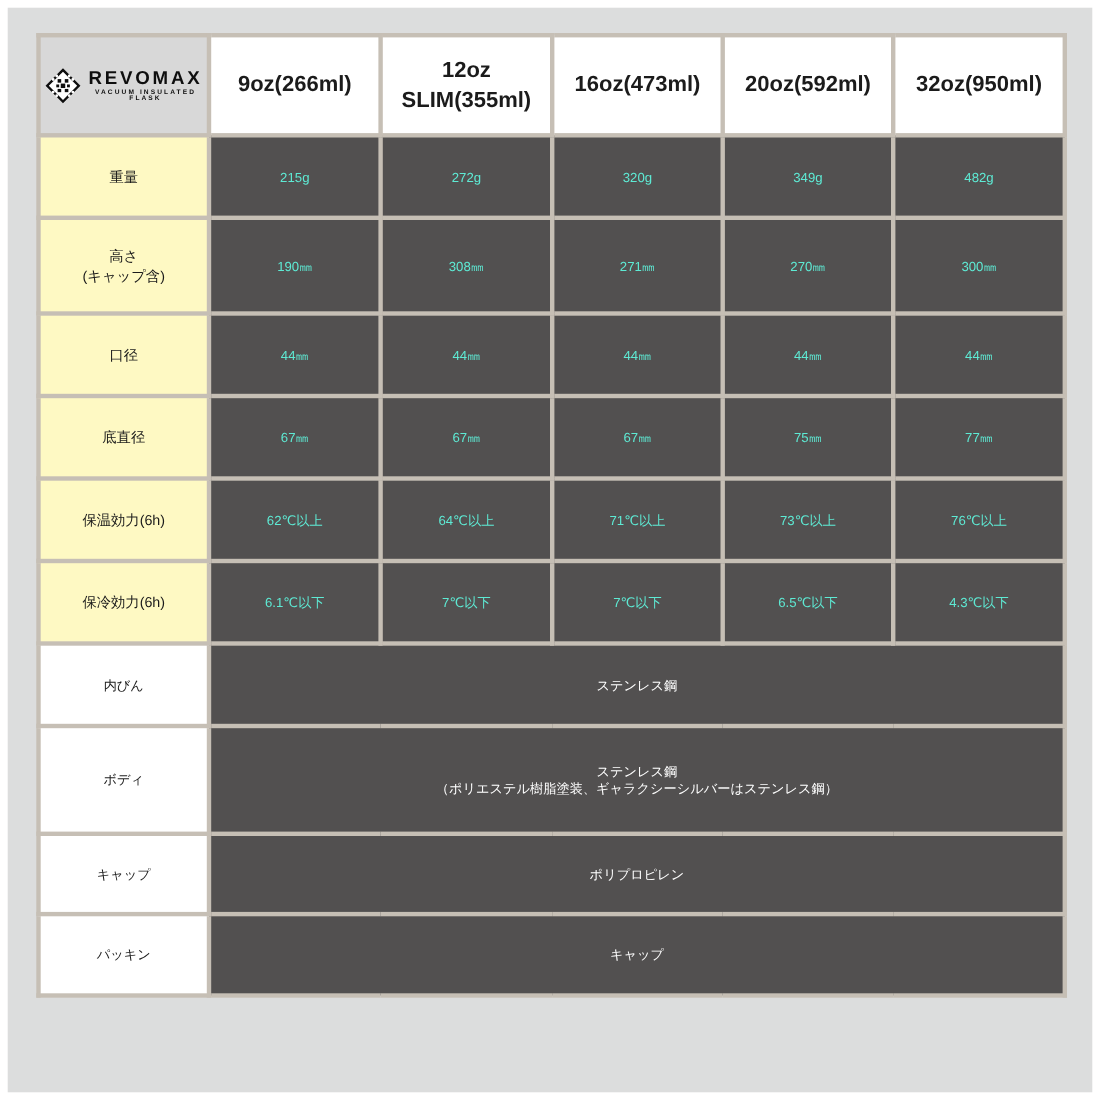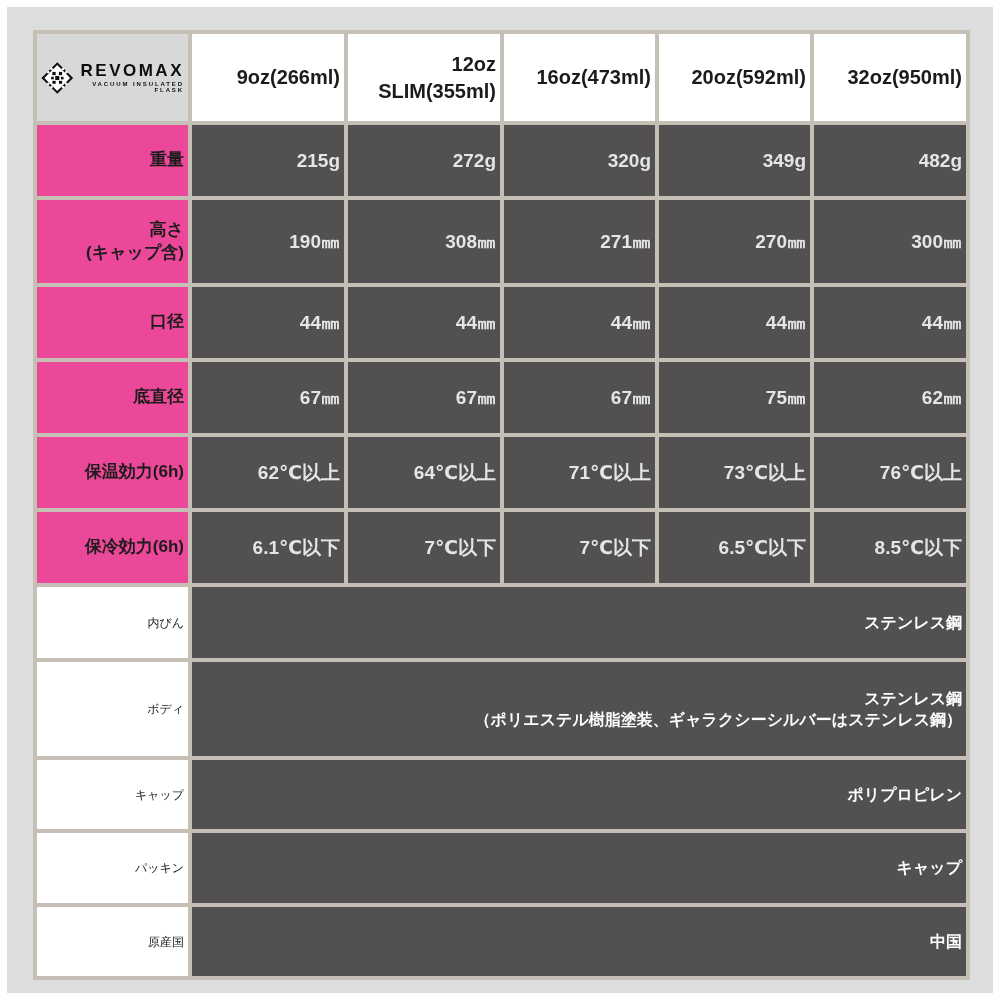--- a/index.html
+++ b/index.html
@@ -25,55 +25,55 @@
   }
   table.spec{
     position:absolute;
     left:26px;top:23px;
     width:933px;
     border-collapse:collapse;
     table-layout:fixed;
   }
   table.spec td{
     border:4px solid var(--border);
-    text-align:right;
+    text-align:center;
     vertical-align:middle;
     padding:2px 4px;
     white-space:pre-line;
     line-height:1.35;
   }
   
   tr.h-header{height:85px;}
   tr.h-std{height:75px;}
   tr.h-takasa{height:87px;}
   tr.h-body{height:98px;}
   tr.h-cap{height:73px;}
   tr.h-pack{height:74px;}
   tr.h-origin{height:73px;}
 
   td.logo-cell{background:var(--logo-bg);}
   td.size-head{
     background:#ffffff;color:var(--ink);
     font-weight:bold;font-size:20px;
   }
   td.spec-label{
-    background:#ec4899;color:var(--ink);
-    font-weight:bold;font-size:17px;
+    background:#fef9c3;color:var(--ink);
+    font-weight:normal;font-size:13px;
   }
   td.spec-value{
-    background:var(--cell-dark);color:#e5e5e5;
-    font-weight:bold;font-size:19px;
+    background:var(--cell-dark);color:#5eead4;
+    font-weight:normal;font-size:12px;
   }
   td.mat-label{
     background:#ffffff;color:var(--ink);
     font-weight:normal;font-size:12px;
   }
   td.mat-value{
     background:var(--cell-dark);color:#ffffff;
-    font-weight:bold;font-size:16px;
+    font-weight:normal;font-size:12px;
     line-height:1.7;
   }
   
   .logo{
     display:flex;align-items:center;justify-content:center;
     gap:7px;
   }
   .wordmark{display:flex;flex-direction:column;align-items:flex-start;}
   .brand-name{
     font-weight:bold;font-size:17px;letter-spacing:2.5px;
@@ -168,57 +168,53 @@
       <td class="spec-value">44㎜</td>
       <td class="spec-value">44㎜</td>
     </tr>
 
     <tr class="h-std">
       <td class="spec-label">底直径</td>
       <td class="spec-value">67㎜</td>
       <td class="spec-value">67㎜</td>
       <td class="spec-value">67㎜</td>
       <td class="spec-value">75㎜</td>
-      <td class="spec-value">62㎜</td>
+      <td class="spec-value">77㎜</td>
     </tr>
 
     <tr class="h-std">
       <td class="spec-label">保温効力(6h)</td>
       <td class="spec-value">62℃以上</td>
       <td class="spec-value">64℃以上</td>
       <td class="spec-value">71℃以上</td>
       <td class="spec-value">73℃以上</td>
       <td class="spec-value">76℃以上</td>
     </tr>
 
     <tr class="h-std">
       <td class="spec-label">保冷効力(6h)</td>
       <td class="spec-value">6.1℃以下</td>
       <td class="spec-value">7℃以下</td>
       <td class="spec-value">7℃以下</td>
       <td class="spec-value">6.5℃以下</td>
-      <td class="spec-value">8.5℃以下</td>
+      <td class="spec-value">4.3℃以下</td>
     </tr>
 
     <tr class="h-std">
       <td class="mat-label">内びん</td>
       <td class="mat-value" colspan="5">ステンレス鋼</td>
     </tr>
     <tr class="h-body">
       <td class="mat-label">ボディ</td>
       <td class="mat-value" colspan="5">ステンレス鋼
 （ポリエステル樹脂塗装、ギャラクシーシルバーはステンレス鋼）</td>
     </tr>
     <tr class="h-cap">
       <td class="mat-label">キャップ</td>
       <td class="mat-value" colspan="5">ポリプロピレン</td>
     </tr>
     <tr class="h-pack">
       <td class="mat-label">パッキン</td>
       <td class="mat-value" colspan="5">キャップ</td>
     </tr>
-    <tr class="h-origin">
-      <td class="mat-label">原産国</td>
-      <td class="mat-value" colspan="5">中国</td>
-    </tr>
   </tbody>
     </table>
 </div>
 
 </body></html>

